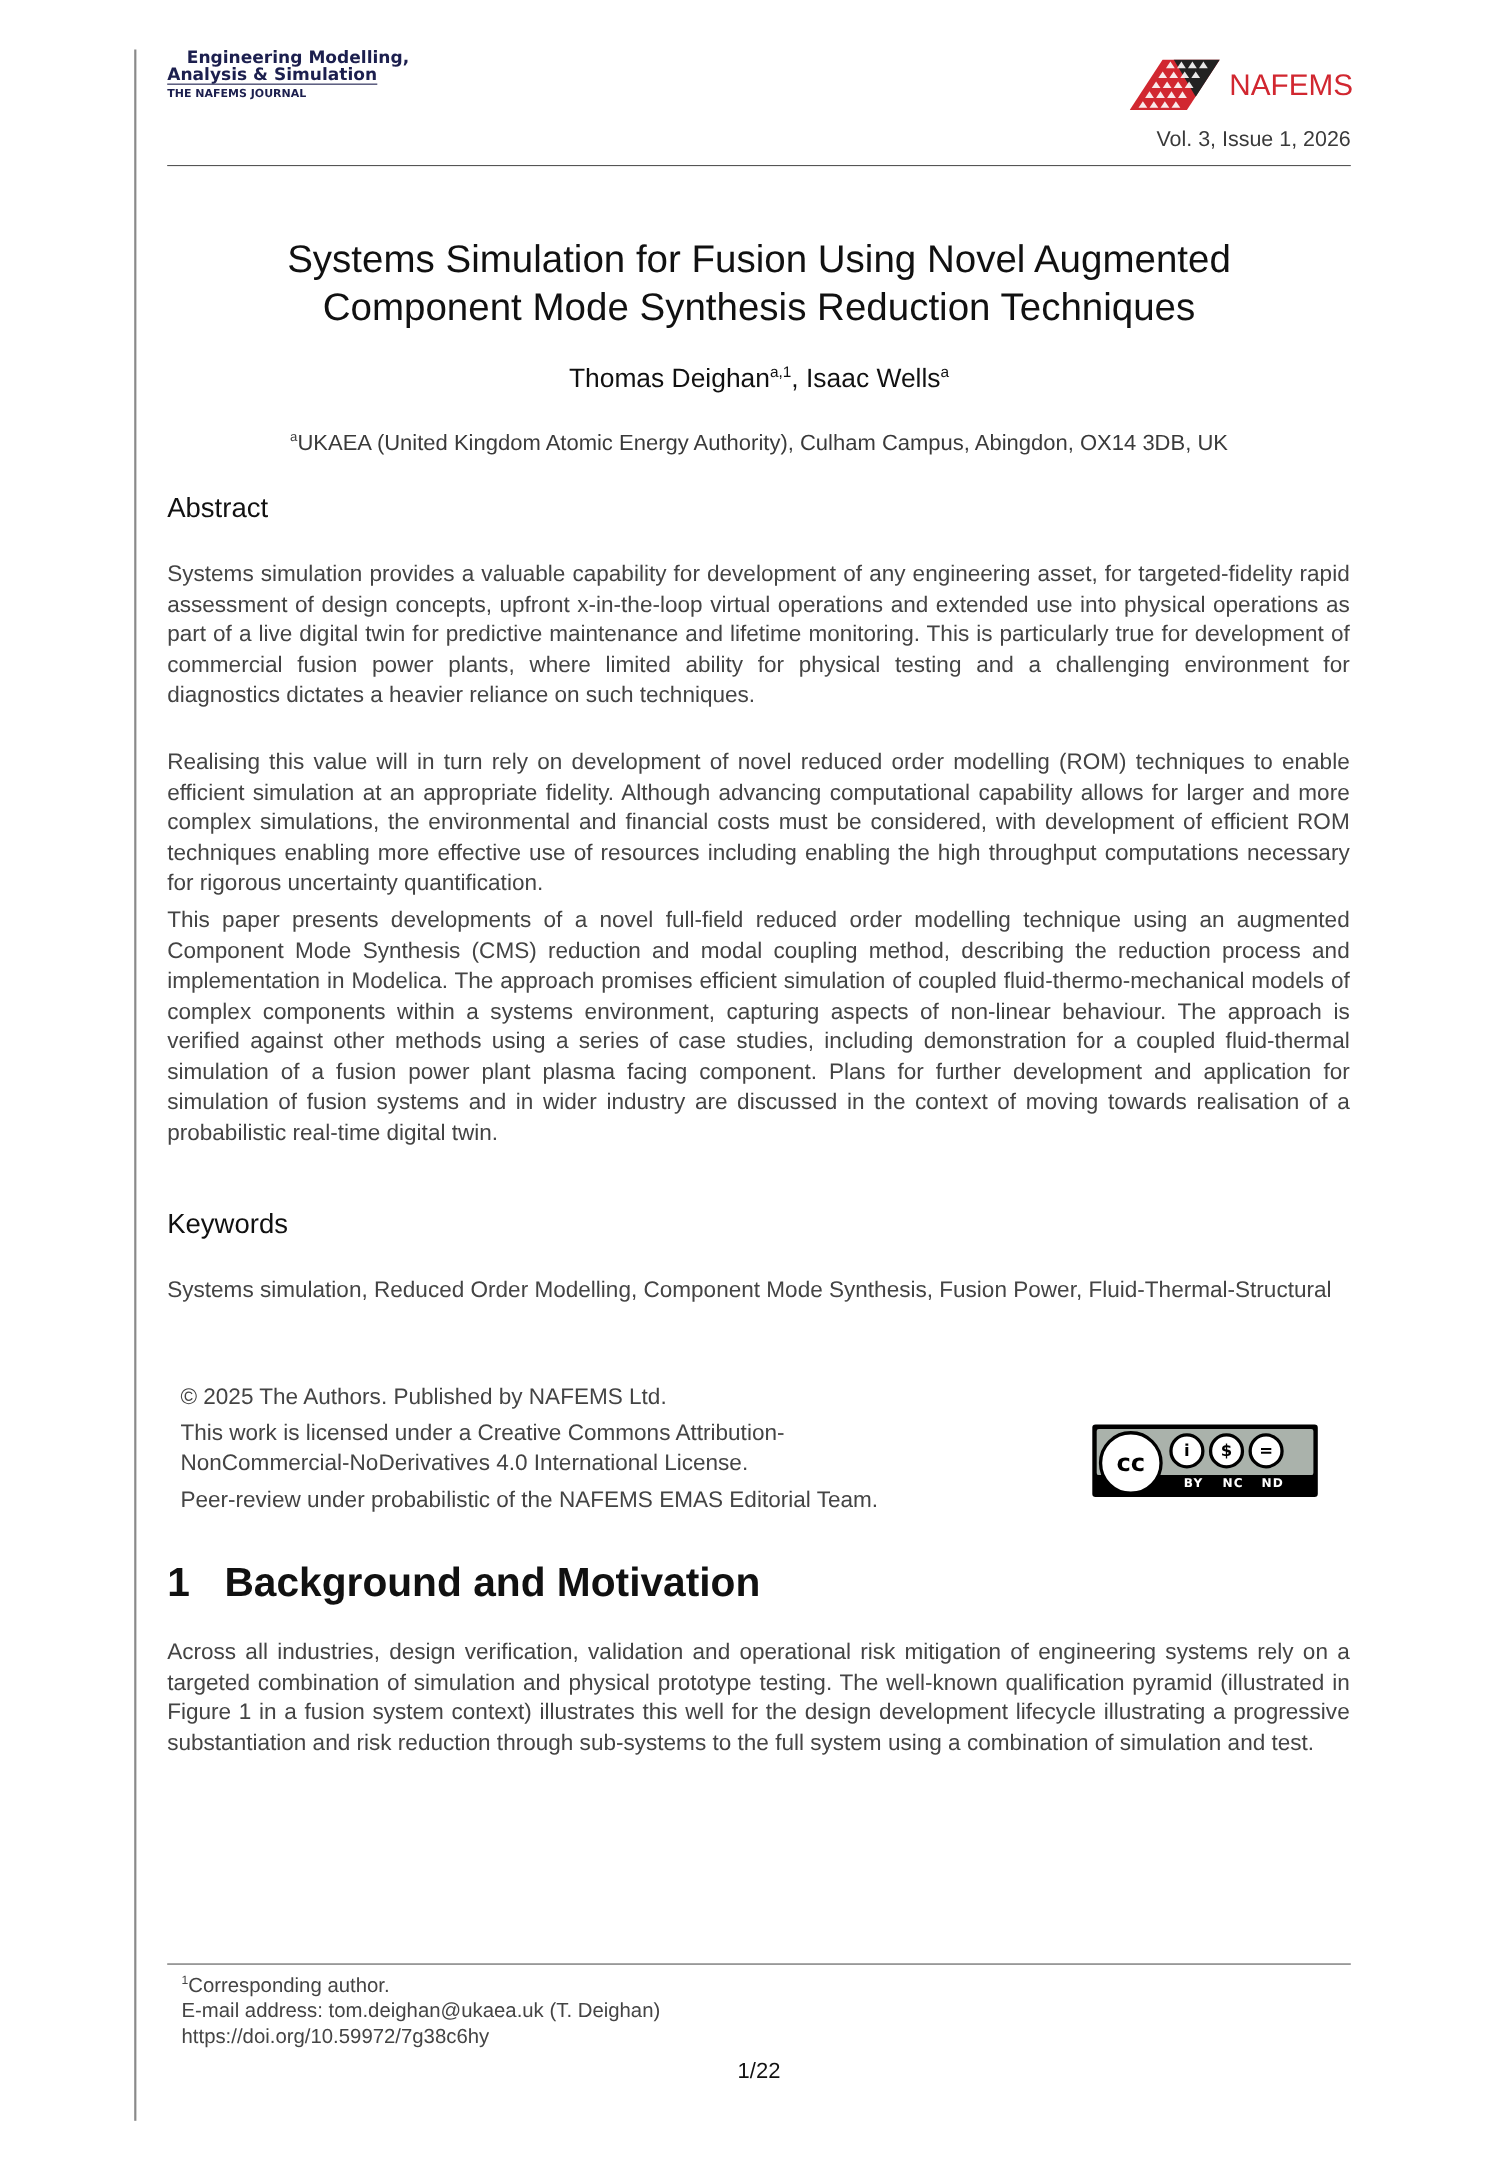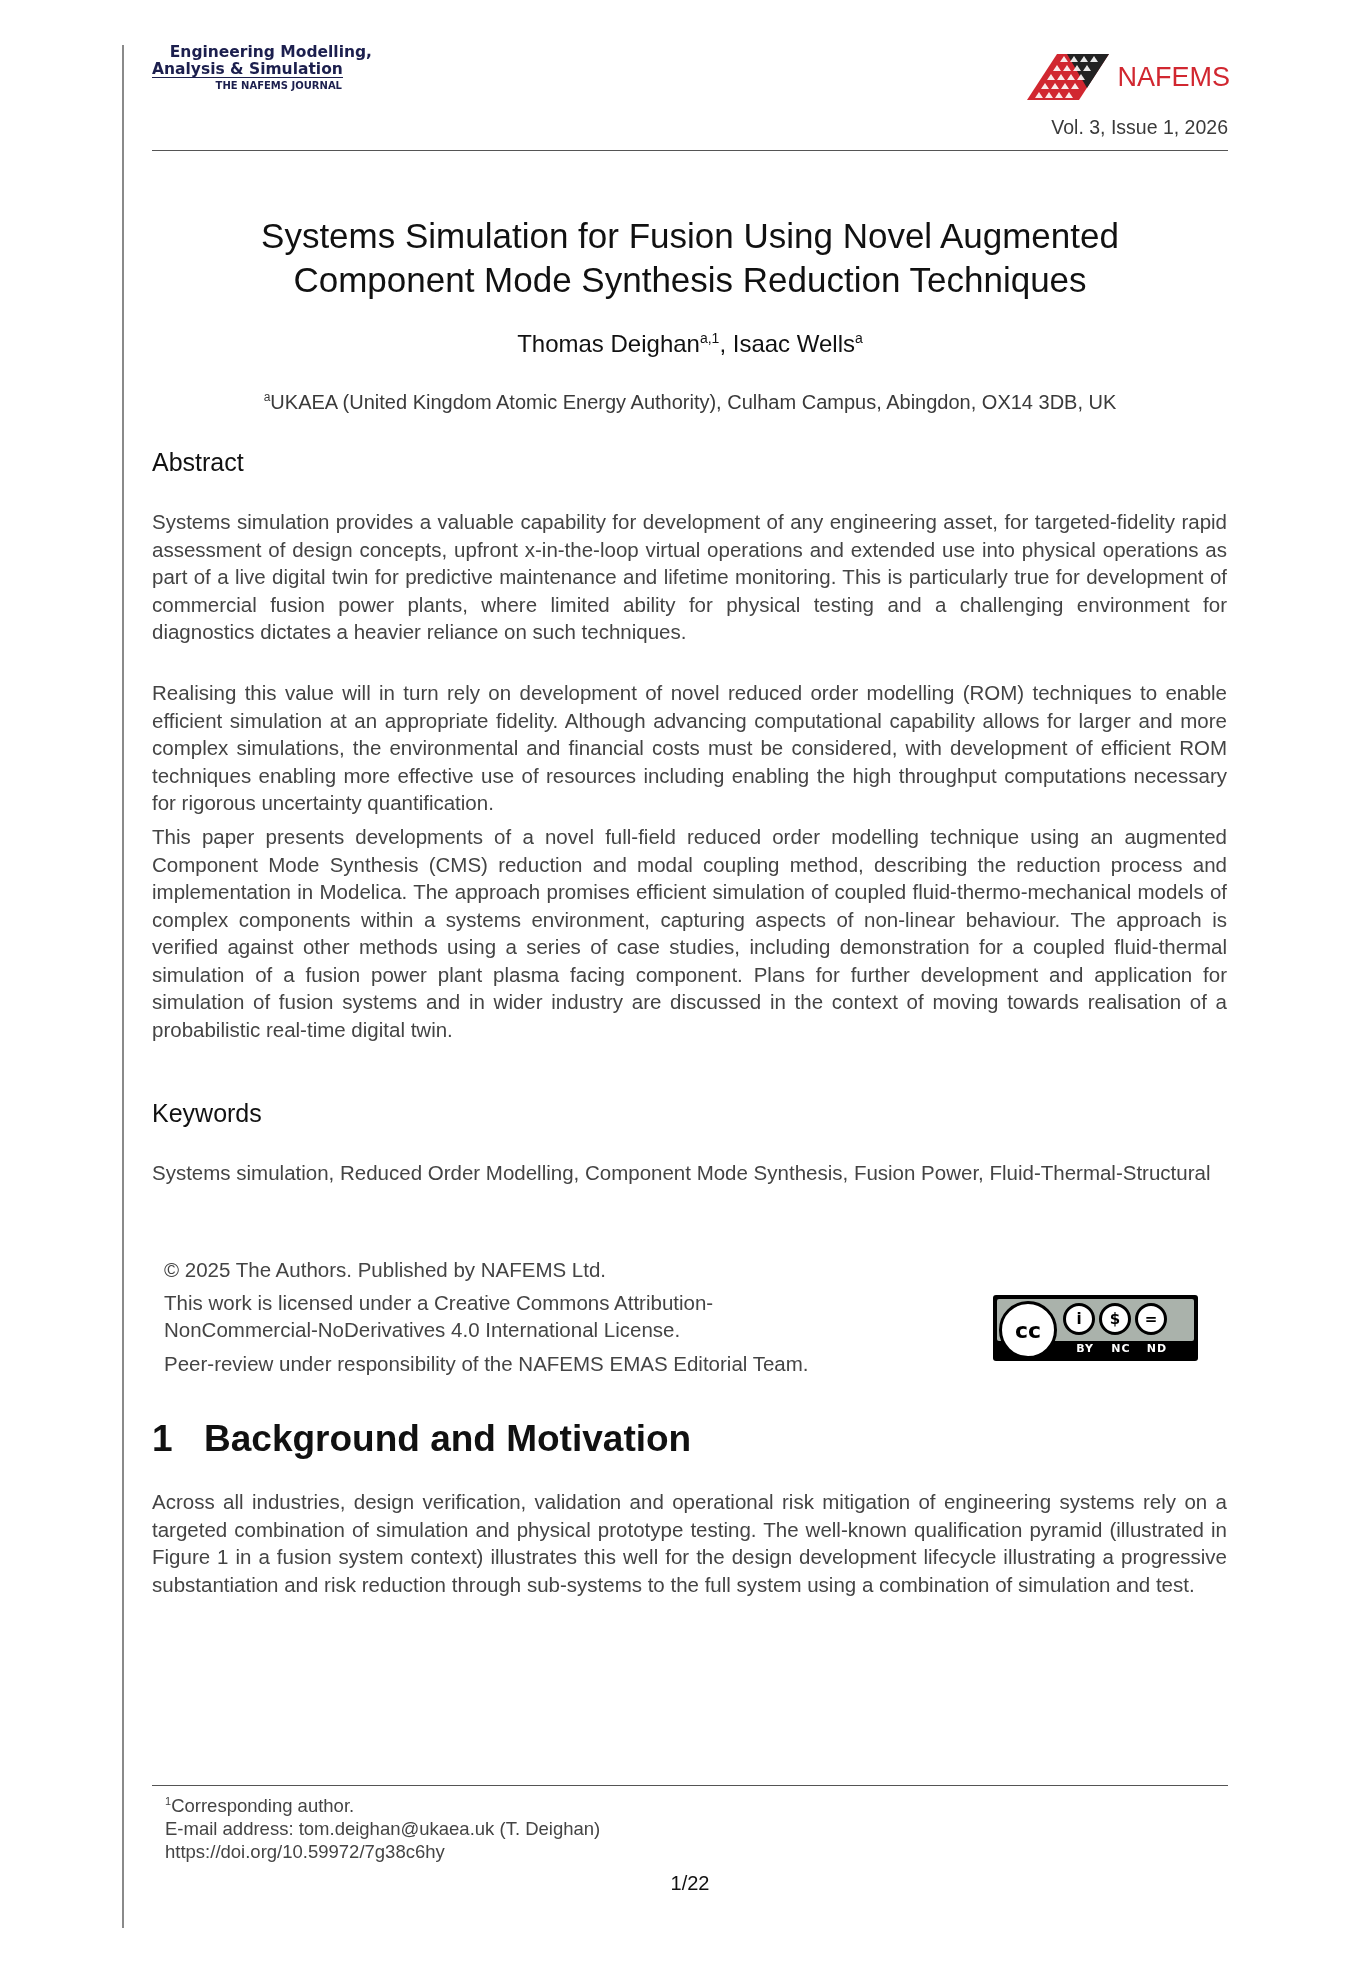--- a/index.html
+++ b/index.html
@@ -7,21 +7,21 @@
            font-family: "Liberation Sans", sans-serif; color: #000; }
     .margin-line { position: absolute; left: 122px; top: 45px; width: 2px; height: 1883px; background: #8a8a8a; }
 
     
     .emas-logo { position: absolute; left: 152px; top: 44px; width: 220px; }
     .emas-big { font-family: "Liberation Sans", sans-serif; font-weight: 700; font-size: 70px;
                 line-height: 58px; color: #1c1f4e; letter-spacing: 1px; }
     .emas-sub { font-family: "DejaVu Sans", sans-serif; font-weight: 700; font-size: 15.5px; line-height: 16px; color: #1c1f4e; text-align: right; }
     .emas-sub.u { display: inline-block; border-bottom: 1.5px solid #1c1f4e; }
     .emas-journal { font-family: "DejaVu Sans", sans-serif; font-weight: 700; font-size: 10px; color: #1c1f4e;
-                    text-align: right; width: 190px; margin-top: 2px; }
+                    text-align: left; width: 190px; margin-top: 2px; }
     .nafems { position: absolute; right: 136px; top: 54px; display: flex; align-items: center; }
     .nafems-word { font-family: "Liberation Sans", sans-serif; font-size: 27px; color: #d12730; margin-left: 8px; }
     .issue { position: absolute; right: 138px; top: 116px; font-size: 19.5px; color: #3a3a3a; }
     .header-rule { position: absolute; left: 152px; top: 150px; width: 1076px; height: 1px; background: #555; }
 
     
     .title { position: absolute; left: 152px; width: 1076px; top: 214px; text-align: center;
              font-size: 35px; line-height: 44px; color: #111; }
     .authors { position: absolute; left: 152px; width: 1076px; top: 330px; text-align: center; font-size: 24px; color: #111; }
     .authors sup { font-size: 14px; }
@@ -109,21 +109,21 @@
 <div class="para" style="top:508px;">Systems simulation provides a valuable capability for development of any engineering asset, for targeted-fidelity rapid assessment of design concepts, upfront x-in-the-loop virtual operations and extended use into physical operations as part of a live digital twin for predictive maintenance and lifetime monitoring. This is particularly true for development of commercial fusion power plants, where limited ability for physical testing and a challenging environment for diagnostics dictates a heavier reliance on such techniques.</div>
 <div class="para" style="top:679px;">Realising this value will in turn rely on development of novel reduced order modelling (ROM) techniques to enable efficient simulation at an appropriate fidelity. Although advancing computational capability allows for larger and more complex simulations, the environmental and financial costs must be considered, with development of efficient ROM techniques enabling more effective use of resources including enabling the high throughput computations necessary for rigorous uncertainty quantification.</div>
 <div class="para" style="top:823px;">This paper presents developments of a novel full-field reduced order modelling technique using an augmented Component Mode Synthesis (CMS) reduction and modal coupling method, describing the reduction process and implementation in Modelica. The approach promises efficient simulation of coupled fluid-thermo-mechanical models of complex components within a systems environment, capturing aspects of non-linear behaviour. The approach is verified against other methods using a series of case studies, including demonstration for a coupled fluid-thermal simulation of a fusion power plant plasma facing component. Plans for further development and application for simulation of fusion systems and in wider industry are discussed in the context of moving towards realisation of a probabilistic real-time digital twin.</div>
 
 <div class="section-h" style="top:1099px;">Keywords</div>
 <div class="para" style="top:1159px;">Systems simulation, Reduced Order Modelling, Component Mode Synthesis, Fusion Power, Fluid-Thermal-Structural</div>
 
 <div class="lic" style="top:1256px;">© 2025 The Authors. Published by NAFEMS Ltd.</div>
 <div class="lic" style="top:1289px;">This work is licensed under a Creative Commons Attribution-</div>
 <div class="lic" style="top:1316px;">NonCommercial-NoDerivatives 4.0 International License.</div>
-<div class="lic" style="top:1350px;">Peer-review under responsibility of the NAFEMS EMAS Editorial Team.</div>
+<div class="lic" style="top:1350px;">Peer-review under probabilistic of the NAFEMS EMAS Editorial Team.</div>
 
 <div class="cc-badge">
   <div class="cc-top"></div>
   <div class="cc-circle" style="left:6px; top:6px; width:52px; height:52px; font-size:22px;">
     <span>cc</span>
   </div>
   <div class="cc-circle" style="left:70px; top:8px; width:26px; height:26px; font-size:15px;">i</div>
   <div class="cc-circle" style="left:106px; top:8px; width:26px; height:26px; font-size:15px;">$</div>
   <div class="cc-circle" style="left:142px; top:8px; width:26px; height:26px; font-size:15px;">=</div>
   <div class="cc-labels">

